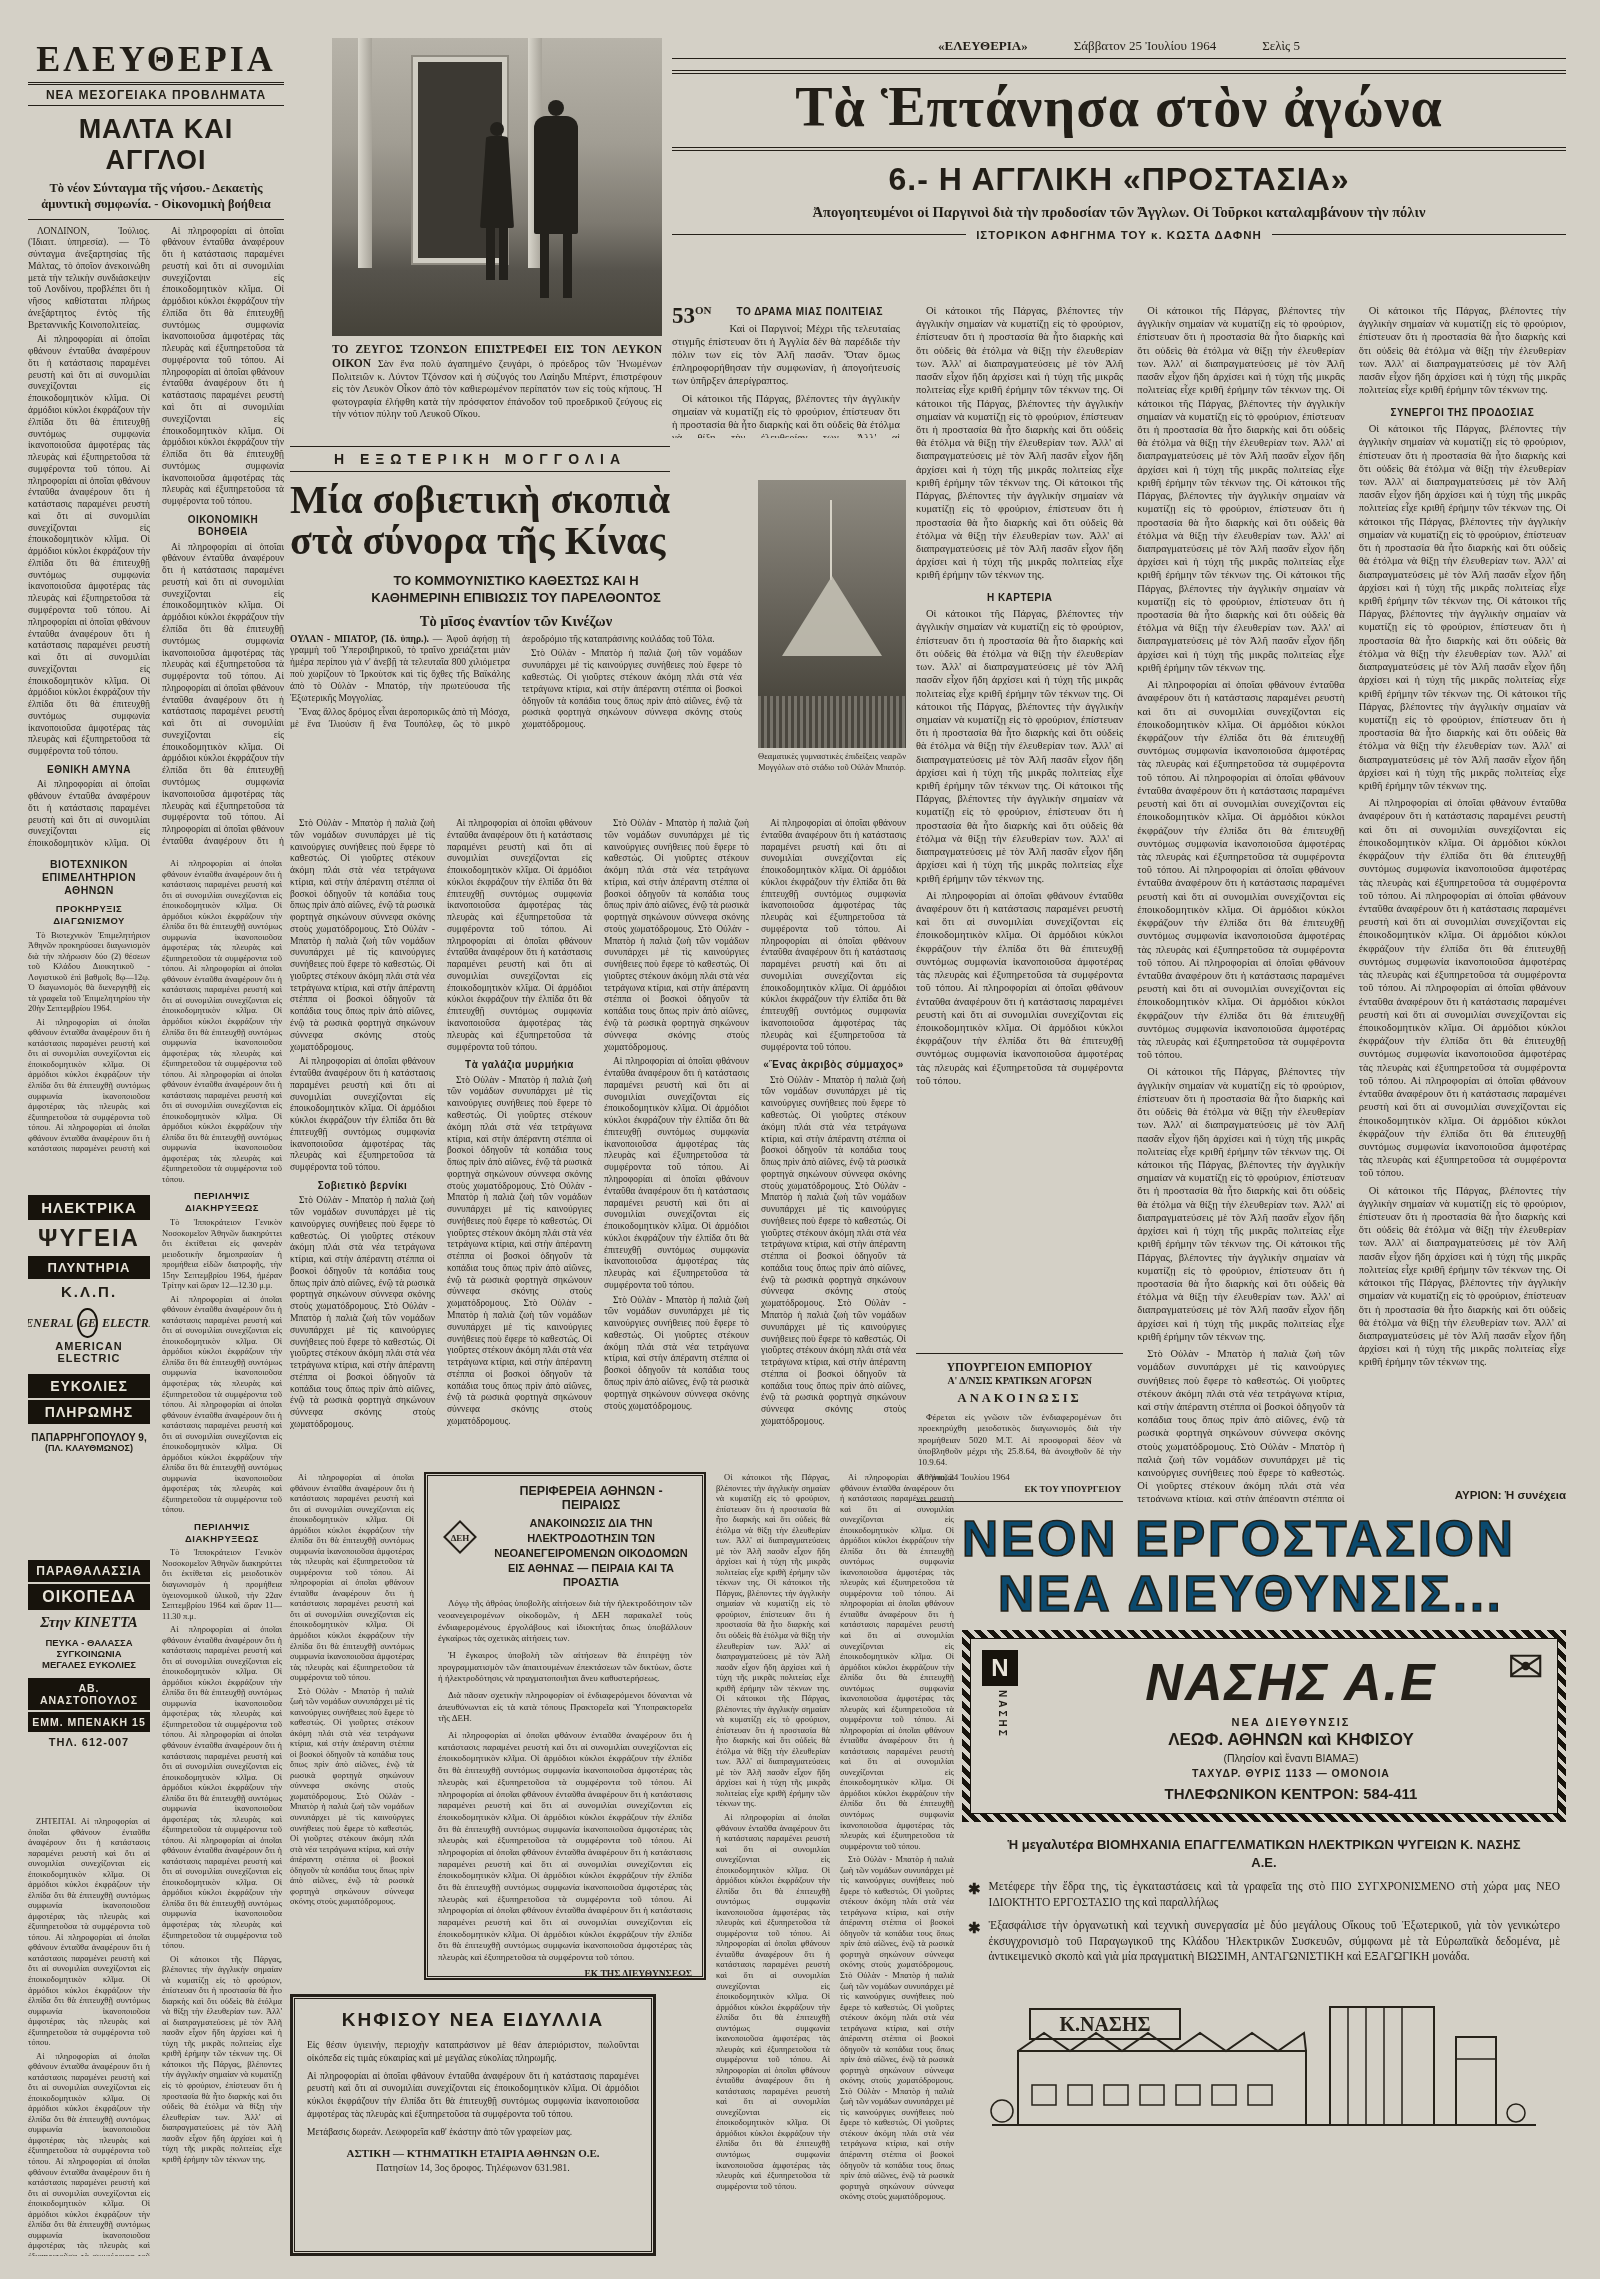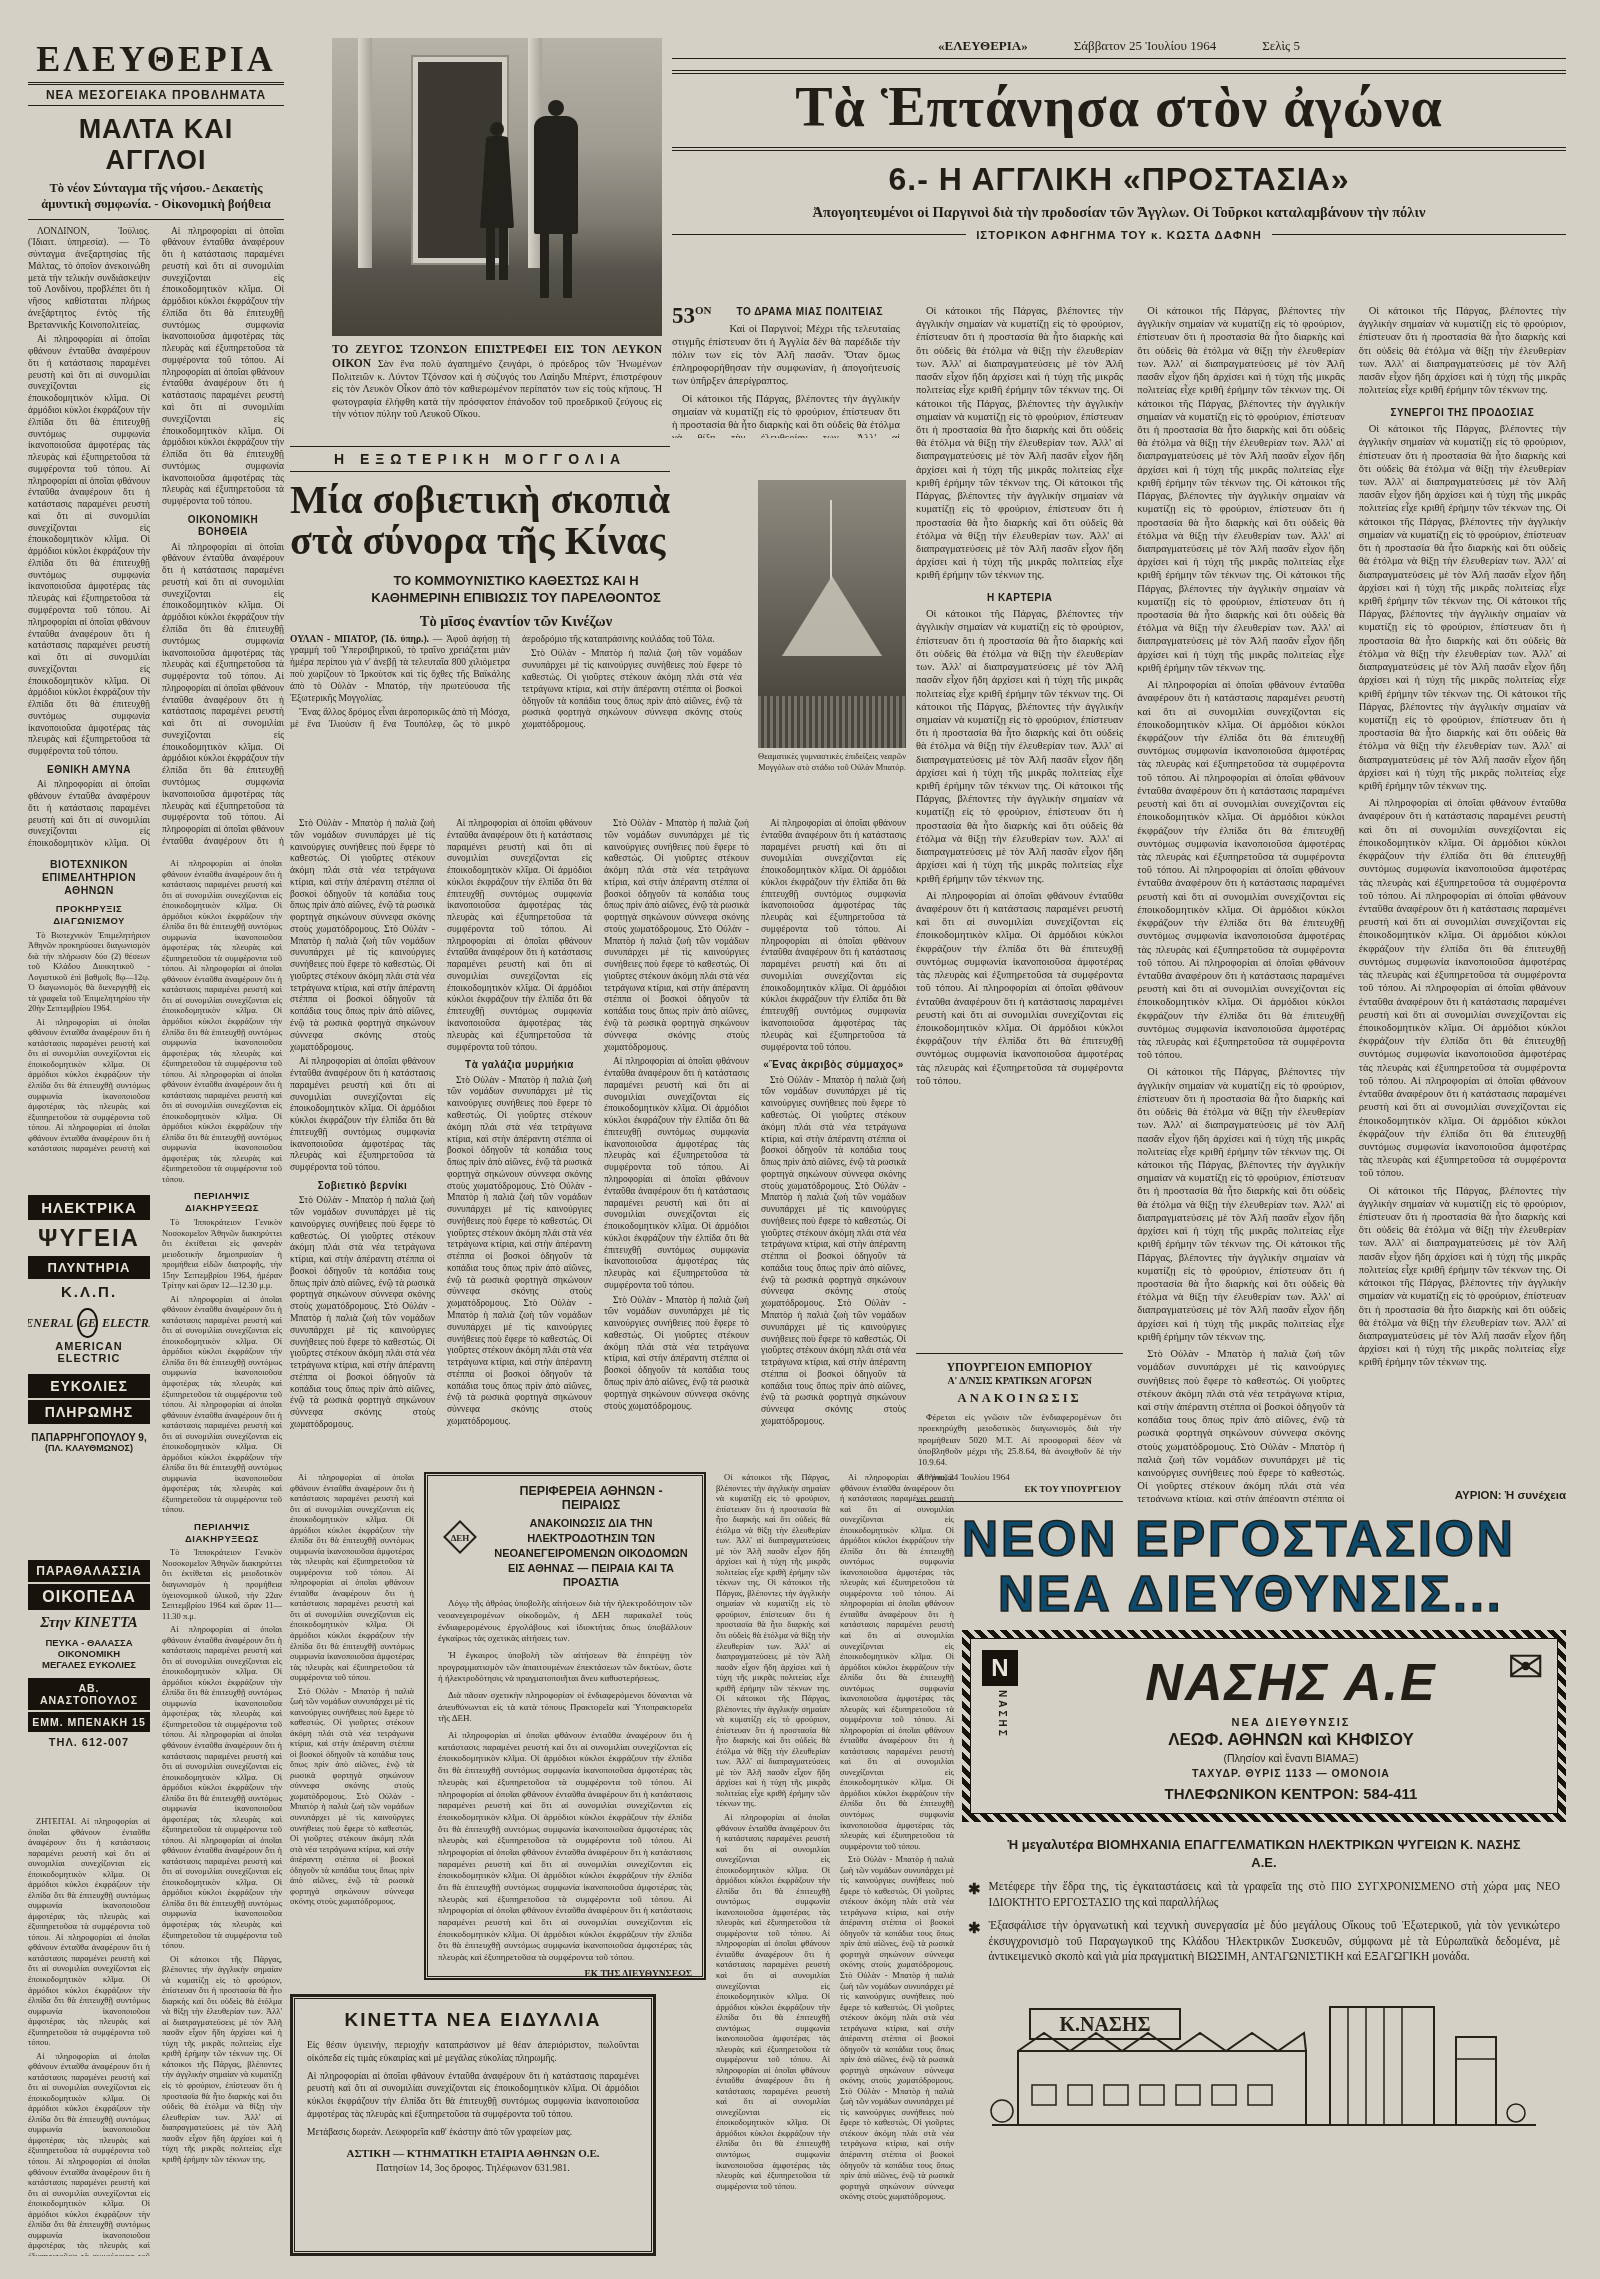--- a/index.html
+++ b/index.html
@@ -308,21 +308,21 @@
     <div class="bar" style="font-size:14px;margin-top:-2px;">ΠΛΗΡΩΜΗΣ</div>
     <div class="adword" style="font-size:10px;margin-top:8px;letter-spacing:0;">ΠΑΠΑΡΡΗΓΟΠΟΥΛΟΥ 9,</div>
     <div class="adword" style="font-size:9px;letter-spacing:0;">(ΠΛ. ΚΛΑΥΘΜΩΝΟΣ)</div>
   </div>
 
   <div class="abs" style="left:28px;top:1556px;width:122px;height:252px;">
     <div class="bar" style="font-size:12px;">ΠΑΡΑΘΑΛΑΣΣΙΑ</div>
     <div class="bar" style="font-size:16px;margin-top:-2px;">ΟΙΚΟΠΕΔΑ</div>
     <div class="adword script" style="font-size:15px;letter-spacing:0;">Στην ΚΙΝΕΤΤΑ</div>
     <div class="adword" style="font-size:9.5px;margin-top:6px;letter-spacing:0;">ΠΕΥΚΑ - ΘΑΛΑΣΣΑ</div>
-    <div class="adword" style="font-size:9.5px;letter-spacing:0;">ΟΙΚΟΝΟΜΙΚΗ</div>
+    <div class="adword" style="font-size:9.5px;letter-spacing:0;">ΣΥΓΚΟΙΝΩΝΙΑ</div>
     <div class="adword" style="font-size:9.5px;letter-spacing:0;">ΜΕΓΑΛΕΣ ΕΥΚΟΛΙΕΣ</div>
     <div class="bar" style="font-size:10.5px;margin-top:8px;">ΑΒ. ΑΝΑΣΤΟΠΟΥΛΟΣ</div>
     <div class="bar" style="font-size:10.5px;margin-top:-2px;">ΕΜΜ. ΜΠΕΝΑΚΗ 15</div>
     <div class="adword" style="font-size:11px;letter-spacing:1px;">ΤΗΛ. 612-007</div>
   </div>
 
   <div class="abs sm" style="left:28px;top:1816px;width:122px;height:440px;">
     <p><span class="lead">ΖΗΤΕΙΤΑΙ.</span> <span>Αἱ πληροφορίαι αἱ ὁποῖαι φθάνουν ἐνταῦθα ἀναφέρουν ὅτι ἡ κατάστασις παραμένει ρευστὴ καὶ ὅτι αἱ συνομιλίαι συνεχίζονται εἰς ἐποικοδομητικὸν κλῖμα. Οἱ ἁρμόδιοι κύκλοι ἐκφράζουν τὴν ἐλπίδα ὅτι θὰ ἐπιτευχθῇ συντόμως συμφωνία ἱκανοποιοῦσα ἀμφοτέρας τὰς πλευρὰς καὶ ἐξυπηρετοῦσα τὰ συμφέροντα τοῦ τόπου. Αἱ πληροφορίαι αἱ ὁποῖαι φθάνουν ἐνταῦθα ἀναφέρουν ὅτι ἡ κατάστασις παραμένει ρευστὴ καὶ ὅτι αἱ συνομιλίαι συνεχίζονται εἰς ἐποικοδομητικὸν κλῖμα. Οἱ ἁρμόδιοι κύκλοι ἐκφράζουν τὴν ἐλπίδα ὅτι θὰ ἐπιτευχθῇ συντόμως συμφωνία ἱκανοποιοῦσα ἀμφοτέρας τὰς πλευρὰς καὶ ἐξυπηρετοῦσα τὰ συμφέροντα τοῦ τόπου. </span></p>
     <p>Αἱ πληροφορίαι αἱ ὁποῖαι φθάνουν ἐνταῦθα ἀναφέρουν ὅτι ἡ κατάστασις παραμένει ρευστὴ καὶ ὅτι αἱ συνομιλίαι συνεχίζονται εἰς ἐποικοδομητικὸν κλῖμα. Οἱ ἁρμόδιοι κύκλοι ἐκφράζουν τὴν ἐλπίδα ὅτι θὰ ἐπιτευχθῇ συντόμως συμφωνία ἱκανοποιοῦσα ἀμφοτέρας τὰς πλευρὰς καὶ ἐξυπηρετοῦσα τὰ συμφέροντα τοῦ τόπου. Αἱ πληροφορίαι αἱ ὁποῖαι φθάνουν ἐνταῦθα ἀναφέρουν ὅτι ἡ κατάστασις παραμένει ρευστὴ καὶ ὅτι αἱ συνομιλίαι συνεχίζονται εἰς ἐποικοδομητικὸν κλῖμα. Οἱ ἁρμόδιοι κύκλοι ἐκφράζουν τὴν ἐλπίδα ὅτι θὰ ἐπιτευχθῇ συντόμως συμφωνία ἱκανοποιοῦσα ἀμφοτέρας τὰς πλευρὰς καὶ ἐξυπηρετοῦσα τὰ συμφέροντα τοῦ τόπου. </p>
 
@@ -361,21 +361,21 @@
         <p>Ἡ ἔγκαιρος ὑποβολὴ τῶν αἰτήσεων θὰ ἐπιτρέψῃ τὸν προγραμματισμὸν τῶν ἀπαιτουμένων ἐπεκτάσεων τῶν δικτύων, ὥστε ἡ ἠλεκτροδότησις νὰ πραγματοποιῆται ἄνευ καθυστερήσεως.</p>
         <p>Διὰ πᾶσαν σχετικὴν πληροφορίαν οἱ ἐνδιαφερόμενοι δύνανται νὰ ἀπευθύνωνται εἰς τὰ κατὰ τόπους Πρακτορεῖα καὶ Ὑποπρακτορεῖα τῆς ΔΕΗ.</p>
         <p>Αἱ πληροφορίαι αἱ ὁποῖαι φθάνουν ἐνταῦθα ἀναφέρουν ὅτι ἡ κατάστασις παραμένει ρευστὴ καὶ ὅτι αἱ συνομιλίαι συνεχίζονται εἰς ἐποικοδομητικὸν κλῖμα. Οἱ ἁρμόδιοι κύκλοι ἐκφράζουν τὴν ἐλπίδα ὅτι θὰ ἐπιτευχθῇ συντόμως συμφωνία ἱκανοποιοῦσα ἀμφοτέρας τὰς πλευρὰς καὶ ἐξυπηρετοῦσα τὰ συμφέροντα τοῦ τόπου. Αἱ πληροφορίαι αἱ ὁποῖαι φθάνουν ἐνταῦθα ἀναφέρουν ὅτι ἡ κατάστασις παραμένει ρευστὴ καὶ ὅτι αἱ συνομιλίαι συνεχίζονται εἰς ἐποικοδομητικὸν κλῖμα. Οἱ ἁρμόδιοι κύκλοι ἐκφράζουν τὴν ἐλπίδα ὅτι θὰ ἐπιτευχθῇ συντόμως συμφωνία ἱκανοποιοῦσα ἀμφοτέρας τὰς πλευρὰς καὶ ἐξυπηρετοῦσα τὰ συμφέροντα τοῦ τόπου. Αἱ πληροφορίαι αἱ ὁποῖαι φθάνουν ἐνταῦθα ἀναφέρουν ὅτι ἡ κατάστασις παραμένει ρευστὴ καὶ ὅτι αἱ συνομιλίαι συνεχίζονται εἰς ἐποικοδομητικὸν κλῖμα. Οἱ ἁρμόδιοι κύκλοι ἐκφράζουν τὴν ἐλπίδα ὅτι θὰ ἐπιτευχθῇ συντόμως συμφωνία ἱκανοποιοῦσα ἀμφοτέρας τὰς πλευρὰς καὶ ἐξυπηρετοῦσα τὰ συμφέροντα τοῦ τόπου. Αἱ πληροφορίαι αἱ ὁποῖαι φθάνουν ἐνταῦθα ἀναφέρουν ὅτι ἡ κατάστασις παραμένει ρευστὴ καὶ ὅτι αἱ συνομιλίαι συνεχίζονται εἰς ἐποικοδομητικὸν κλῖμα. Οἱ ἁρμόδιοι κύκλοι ἐκφράζουν τὴν ἐλπίδα ὅτι θὰ ἐπιτευχθῇ συντόμως συμφωνία ἱκανοποιοῦσα ἀμφοτέρας τὰς πλευρὰς καὶ ἐξυπηρετοῦσα τὰ συμφέροντα τοῦ τόπου. </p>
       </div>
       <div class="deh-sign">ΕΚ ΤΗΣ ΔΙΕΥΘΥΝΣΕΩΣ</div>
     </div>
   </div>
 
   <div class="abs" style="left:290px;top:1994px;width:366px;height:262px;">
     <div class="oik-box">
-      <div class="oik-title">ΚΙΝΕΤΤΑ ΝΕΑ ΕΙΔΥΛΛΙΑ</div>
+      <div class="oik-title">ΚΗΦΙΣΟΥ ΝΕΑ ΕΙΔΥΛΛΙΑ</div>
       <div class="oik-body">
         <p style="margin:0 0 5px;">Εἰς θέσιν ὑγιεινήν, περιοχὴν καταπράσινον μὲ θέαν ἀπεριόριστον, πωλοῦνται οἰκόπεδα εἰς τιμὰς εὐκαιρίας καὶ μὲ μεγάλας εὐκολίας πληρωμῆς.</p>
         <p style="margin:0 0 5px;">Αἱ πληροφορίαι αἱ ὁποῖαι φθάνουν ἐνταῦθα ἀναφέρουν ὅτι ἡ κατάστασις παραμένει ρευστὴ καὶ ὅτι αἱ συνομιλίαι συνεχίζονται εἰς ἐποικοδομητικὸν κλῖμα. Οἱ ἁρμόδιοι κύκλοι ἐκφράζουν τὴν ἐλπίδα ὅτι θὰ ἐπιτευχθῇ συντόμως συμφωνία ἱκανοποιοῦσα ἀμφοτέρας τὰς πλευρὰς καὶ ἐξυπηρετοῦσα τὰ συμφέροντα τοῦ τόπου. </p>
         <p style="margin:0;">Μετάβασις δωρεάν. Λεωφορεῖα καθ' ἑκάστην ἀπὸ τῶν γραφείων μας.</p>
       </div>
       <div class="oik-company">ΑΣΤΙΚΗ — ΚΤΗΜΑΤΙΚΗ ΕΤΑΙΡΙΑ ΑΘΗΝΩΝ Ο.Ε.</div>
       <div class="oik-addr">Πατησίων 14, 3ος ὄροφος. Τηλέφωνον 631.981.</div>
     </div>
   </div>
 

